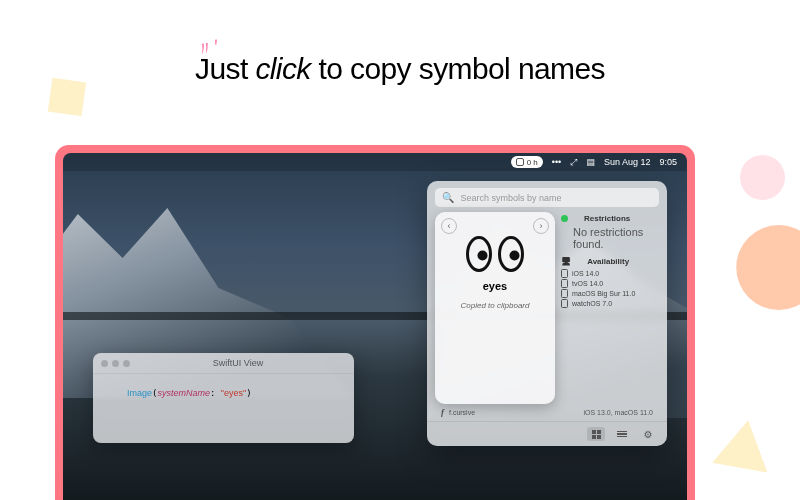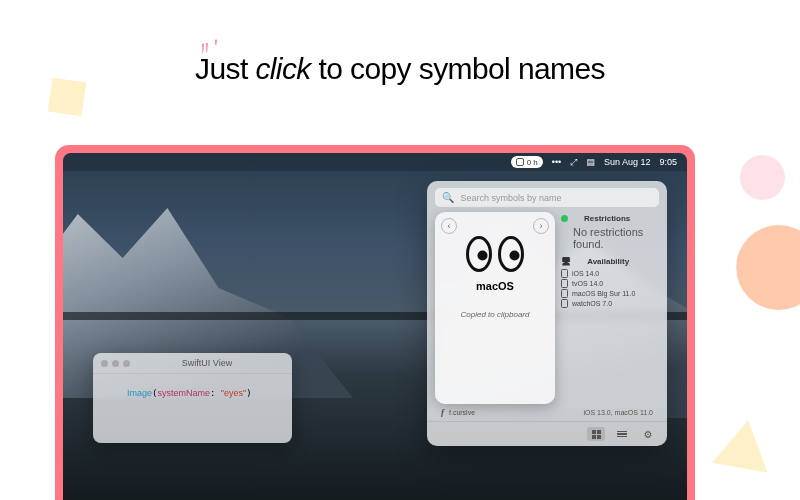--- a/index.html
+++ b/index.html
@@ -27,45 +27,45 @@
     .mountain.right { left: auto; right: -10px; top: 65px; width: 270px;
       clip-path: polygon(0 100%, 10% 50%, 26% 4%, 44% 28%, 60% 10%, 82% 34%, 100% 48%, 100% 100%); opacity: 0.75; }
     .trees { position: absolute; bottom: 55%; left: 0; right: 0; height: 8px; background: #0e1316; opacity: 0.6; }
 
     .menubar { position: absolute; top: 0; left: 0; right: 0; height: 18px; background: rgba(0,0,0,0.18); display: flex; justify-content: flex-end; align-items: center; gap: 9px; padding: 0 10px; color: #fff; font-size: 9px; }
     .pill { background: #fff; color: #333; border-radius: 6px; padding: 0 5px; font-size: 8px; display: inline-flex; align-items: center; height: 12px; }
     .pill-icon { width: 8px; height: 8px; border: 1px solid #555; border-radius: 2px; margin-right: 3px; }
     .mb-icon { font-size: 9px; }
 
     
-    .code-window { position: absolute; top: 200px; left: 30px; width: 199px; height: 90px; border-radius: 8px;
+    .code-window { position: absolute; top: 200px; left: 30px; width: 261px; height: 90px; border-radius: 8px;
       background: rgba(235,236,238,0.78); backdrop-filter: blur(2px); box-shadow: 0 6px 20px rgba(0,0,0,0.3); }
     .code-titlebar { display: flex; align-items: center; padding: 5px 8px; font-size: 9px; color: #555; border-bottom: 1px solid rgba(0,0,0,0.06); }
     .traffic { display: flex; gap: 4px; }
     .traffic .dot { width: 7px; height: 7px; border-radius: 50%; background: rgba(0,0,0,0.18); }
     .code-title { flex: 1; text-align: center; }
-    .code-body { padding: 14px 10px; font-family: Menlo, Consolas, monospace; font-size: 9px; } .code-fn { color: #2b90c4; margin-left: 24px; } .code-arg { color: #B03060; } .code-str { color: #c0392b; }
+    .code-body { padding: 14px 10px; font-family: Menlo, Consolas, monospace; font-size: 9px; } .code-fn { color: #2b90c4; margin-left: 24px; } .code-arg { color: #B03060; font-style: italic; } .code-str { color: #c0392b; }
 
     
     .app-window { position: absolute; top: 28px; right: 20px; width: 240px; height: 265px; border-radius: 10px;
       background: rgba(234,235,237,0.82); backdrop-filter: blur(4px); box-shadow: 0 10px 30px rgba(0,0,0,0.35); display: flex; flex-direction: column; }
     .search-bar { display: flex; align-items: center; gap: 6px; margin: 7px 8px 5px 8px; padding: 4px 7px; background: rgba(255,255,255,0.6); border-radius: 5px; font-size: 9px; color: #999; }
     .search-bar .mag { font-size: 10px; color: #888; }
 
     .app-body { flex: 1; display: flex; margin: 0 8px 0 8px; gap: 6px; }
 
     .popover { flex: 0 0 120px; background: rgba(245,245,246,0.94); border-radius: 10px; padding: 8px 8px 6px 8px; box-shadow: 0 4px 14px rgba(0,0,0,0.25); position: relative; display: flex; flex-direction: column; align-items: center; }
     .popover .nav { position: absolute; top: 6px; width: 16px; height: 16px; border: 1px solid #bbb; border-radius: 50%; display: flex; align-items: center; justify-content: center; font-size: 9px; color: #666; }
     .popover .nav.left { left: 6px; } .popover .nav.right { right: 6px; }
     .eyes { margin-top: 16px; display: flex; gap: 6px; }
     .eye { width: 26px; height: 36px; border: 3.5px solid #111; border-radius: 50%; position: relative; background: transparent; }
     .eye::after { content: ''; position: absolute; top: 50%; left: 50%; width: 10px; height: 10px; background: #111; border-radius: 50%; transform: translate(-15%, -35%); }
     .eye:first-child::after { transform: translate(-15%, -35%); }
     .sym-name { margin-top: 8px; font-weight: 600; font-size: 11px; }
-    .sym-copied { font-size: 8px; color: #666; font-style: italic; margin-top: 18px; }
+    .sym-copied { font-size: 8px; color: #666; font-style: italic; margin-top: 9px; }
 
     .info-panel { flex: 1; font-size: 8px; color: #333; }
     .info-h { display: flex; align-items: center; gap: 16px; font-weight: 600; margin-top: 2px; }
     .green-dot { width: 7px; height: 7px; border-radius: 50%; background: #31c458; }
     .info-body { color: #555; margin: 3px 0 7px 12px; font-size: 11px; }
     .avail-icon { font-size: 8px; }
     .avail-list { margin-top: 3px; padding-left: 0; list-style: none; }
     .avail-list li { display: flex; align-items: center; gap: 4px; font-size: 7px; color: #444; margin-bottom: 1px; }
     .avail-list .dev { width: 7px; height: 9px; border: 1px solid #555; border-radius: 1.5px; }
 
@@ -138,21 +138,21 @@
           <div class="nav left">
               <span>‹</span>
             </div>
           <div class="nav right">
               <span>›</span>
             </div>
           <div class="eyes">
             <div class="eye"></div>
               <div class="eye"></div>
           </div>
-          <div class="sym-name">macOS</div>
+          <div class="sym-name">eyes</div>
           <div class="sym-copied">Copied to clipboard</div>
         </div>
 
         <div class="info-panel">
           <div class="info-h">
             <span class="green-dot"></span>
             <span>Restrictions</span>
           </div>
           <div class="info-body">No restrictions found.</div>
 

